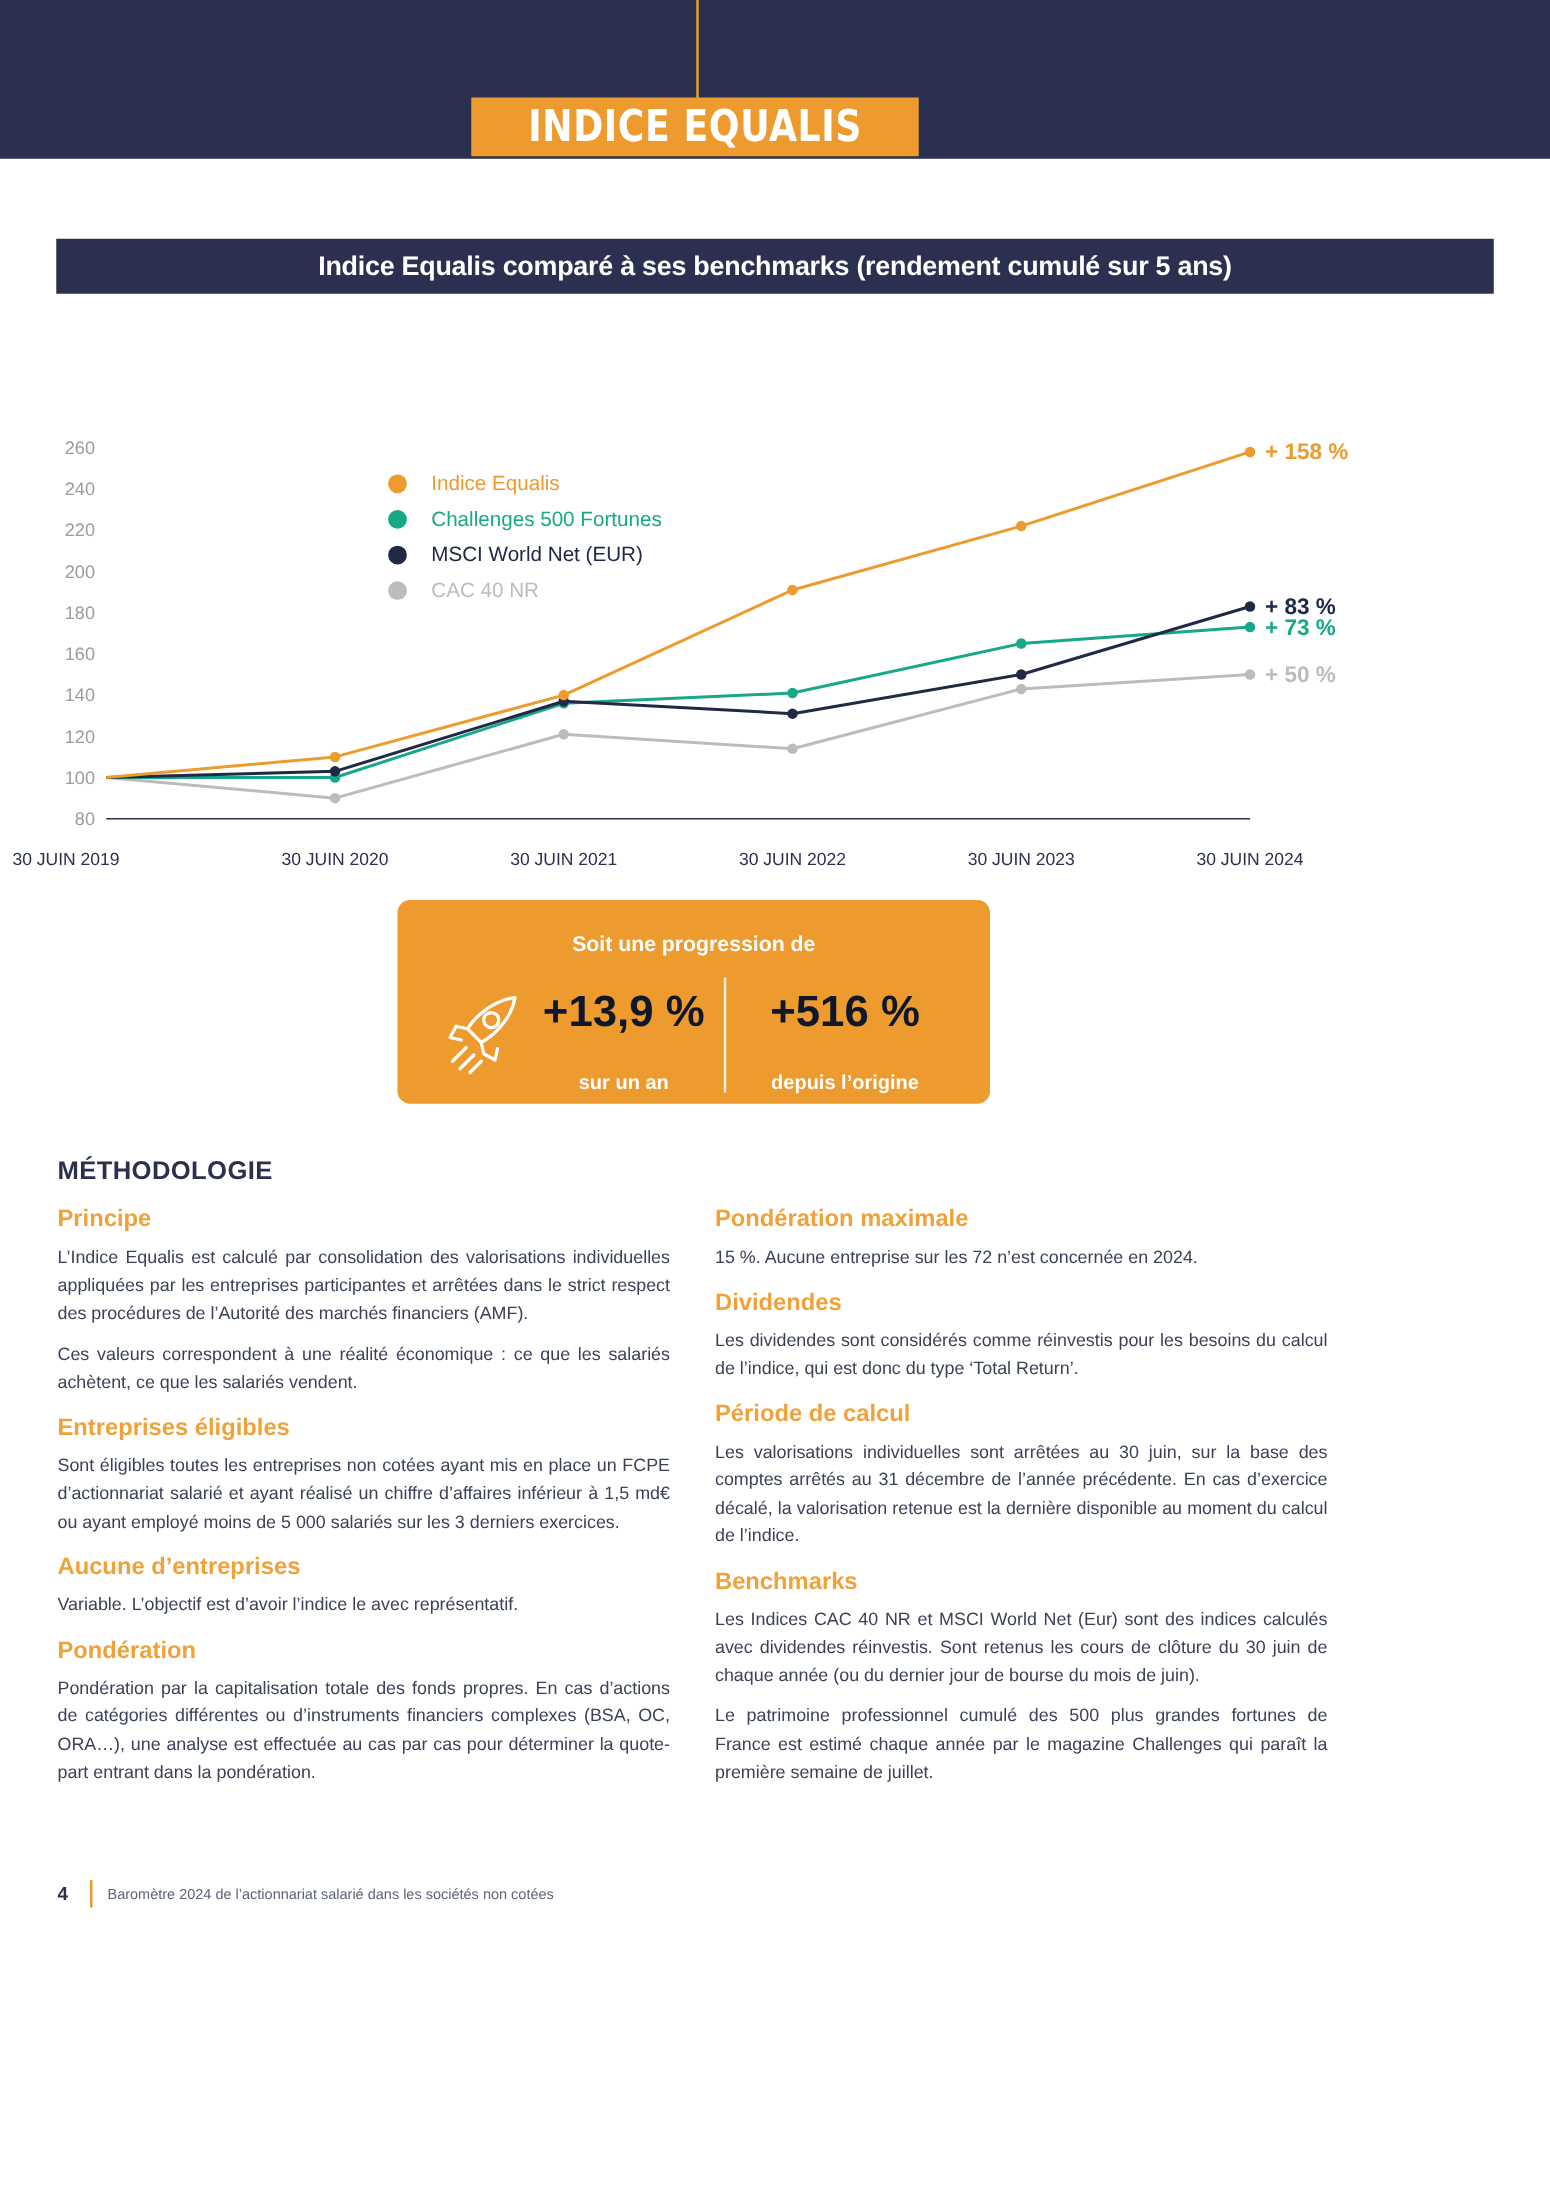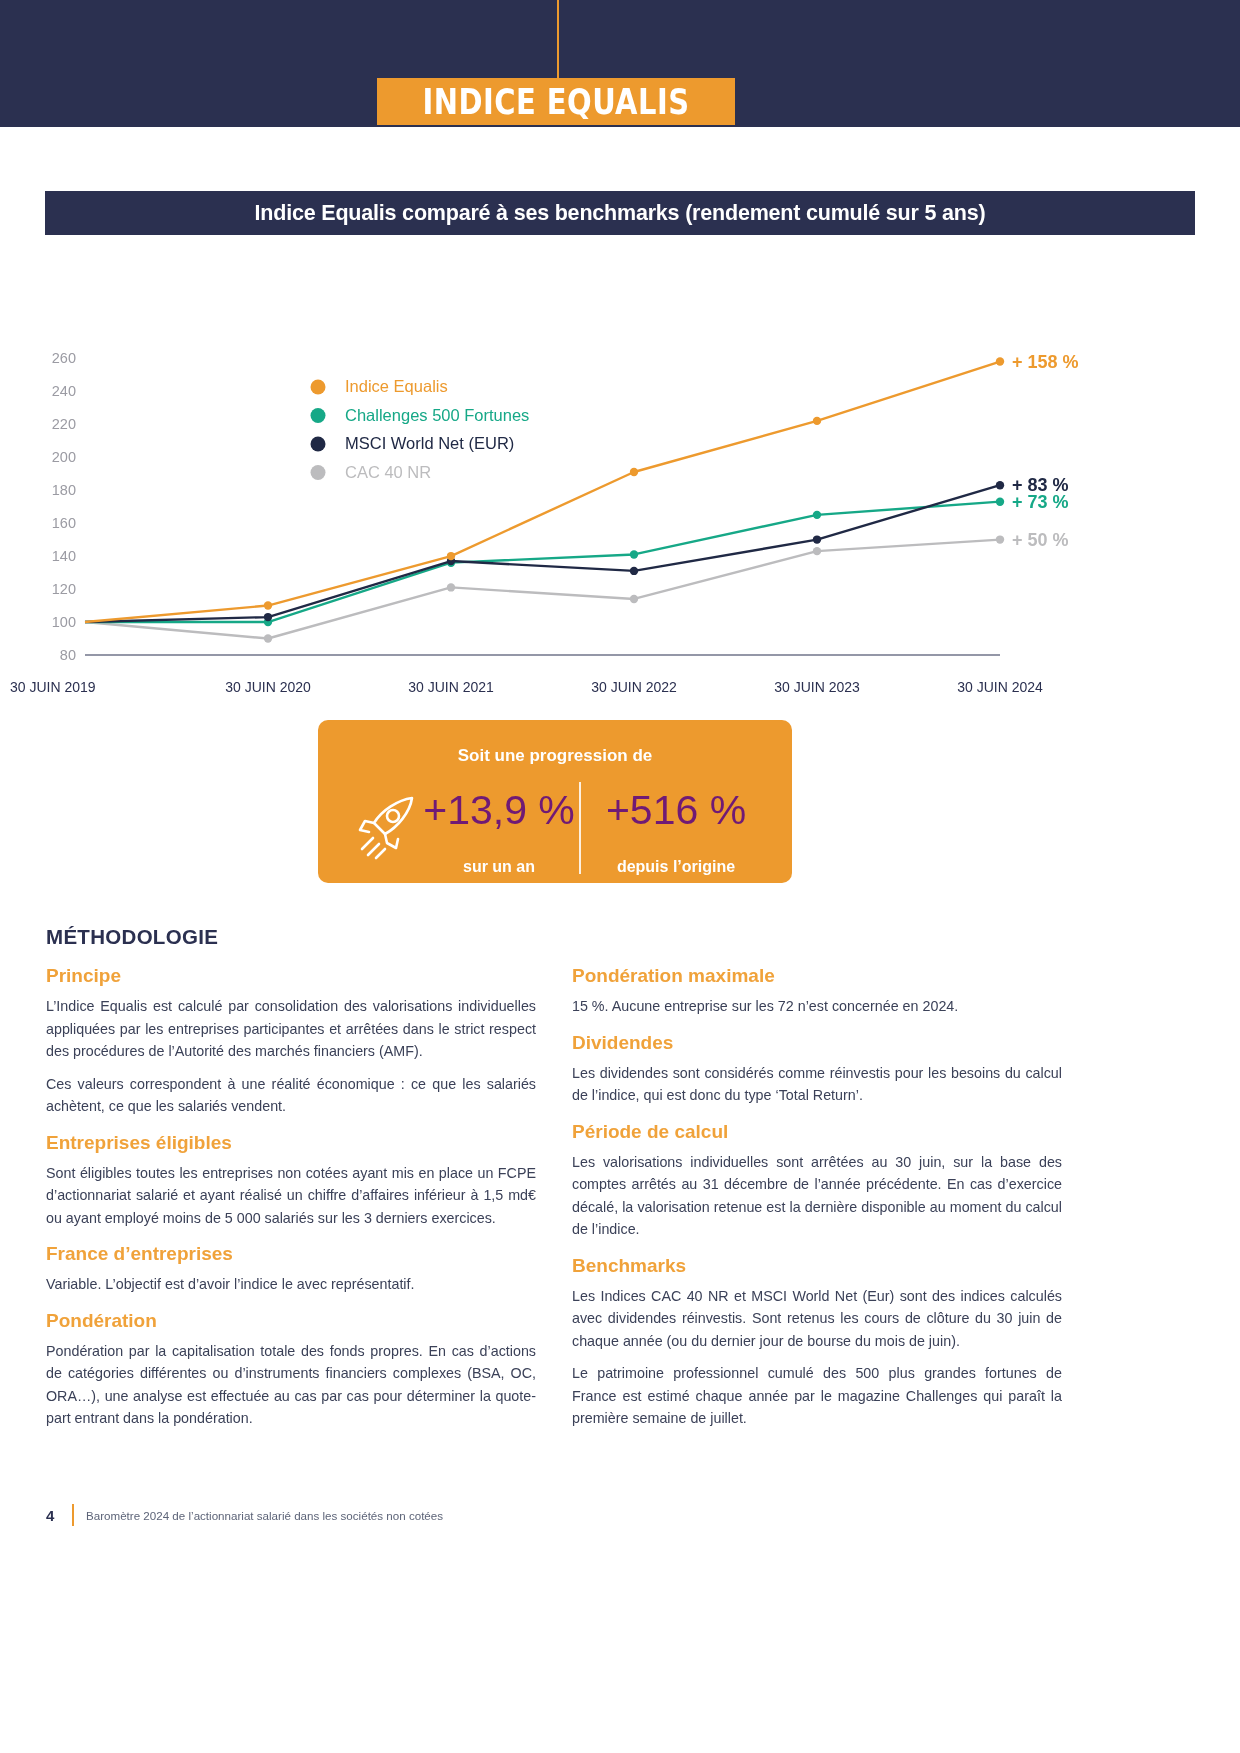--- a/index.html
+++ b/index.html
@@ -29,21 +29,21 @@
 
   
   .prog-box{position:absolute;left:318px;top:720px;width:474px;height:163px;background:#ed9a2e;border-radius:10px;}
   .prog-head{position:absolute;left:0;top:26px;width:474px;text-align:center;color:#fff;
     font-size:17px;font-weight:bold;}
   .rocket{position:absolute;left:36px;top:70px;width:72px;height:72px;}
   .prog-split{position:absolute;left:261px;top:62px;width:2px;height:92px;background:#ffffff;opacity:.85;}
   .pcol{position:absolute;top:62px;text-align:center;}
   .pcol.left{left:100px;width:162px;}
   .pcol.right{left:263px;width:190px;}
-  .pbig{color:#701a75;font-size:41px;font-weight:normal;line-height:56px;white-space:nowrap;}
+  .pbig{color:#0f172a;font-size:35px;font-weight:bold;line-height:56px;white-space:nowrap;}
   .psub{color:#fff;font-size:16px;font-weight:bold;margin-top:20px;}
 
   
   .meth-title{position:absolute;left:46px;top:925px;color:#2b3050;font-size:20.5px;font-weight:bold;
     letter-spacing:.3px;}
   .col{position:absolute;top:965px;width:490px;}
   .col-left{left:46px;}
   .col-right{left:572px;}
   .sub{color:#f0a23a;font-size:19px;font-weight:bold;margin-top:14px;margin-bottom:8px;}
   .col .sub:first-child{margin-top:0;}
@@ -160,21 +160,21 @@
   </div>
 </div>
 
 <div class="meth-title">MÉTHODOLOGIE</div>
 <div class="col col-left" id="col-left">
     <div class="sub">Principe</div>
     <div class="para">L’Indice Equalis est calculé par consolidation des valorisations individuelles appliquées par les entreprises participantes et arrêtées dans le strict respect des procédures de l’Autorité des marchés financiers (AMF).</div>
     <div class="para">Ces valeurs correspondent à une réalité économique : ce que les salariés achètent, ce que les salariés vendent.</div>
     <div class="sub">Entreprises éligibles</div>
     <div class="para">Sont éligibles toutes les entreprises non cotées ayant mis en place un FCPE d’actionnariat salarié et ayant réalisé un chiffre d’affaires inférieur à 1,5 md€ ou ayant employé moins de 5 000 salariés sur les 3 derniers exercices.</div>
-    <div class="sub">France d’entreprises</div>
+    <div class="sub">Aucune d’entreprises</div>
     <div class="para">Variable. L’objectif est d’avoir l’indice le avec représentatif.</div>
     <div class="sub">Pondération</div>
     <div class="para">Pondération par la capitalisation totale des fonds propres. En cas d’actions de catégories différentes ou d’instruments financiers complexes (BSA, OC, ORA…), une analyse est effectuée au cas par cas pour déterminer la quote-part entrant dans la pondération.</div>
   </div>
 <div class="col col-right" id="col-right">
     <div class="sub">Pondération maximale</div>
     <div class="para">15 %. Aucune entreprise sur les 72 n’est concernée en 2024.</div>
     <div class="sub">Dividendes</div>
     <div class="para">Les dividendes sont considérés comme réinvestis pour les besoins du calcul de l’indice, qui est donc du type ‘Total Return’.</div>
     <div class="sub">Période de calcul</div>

